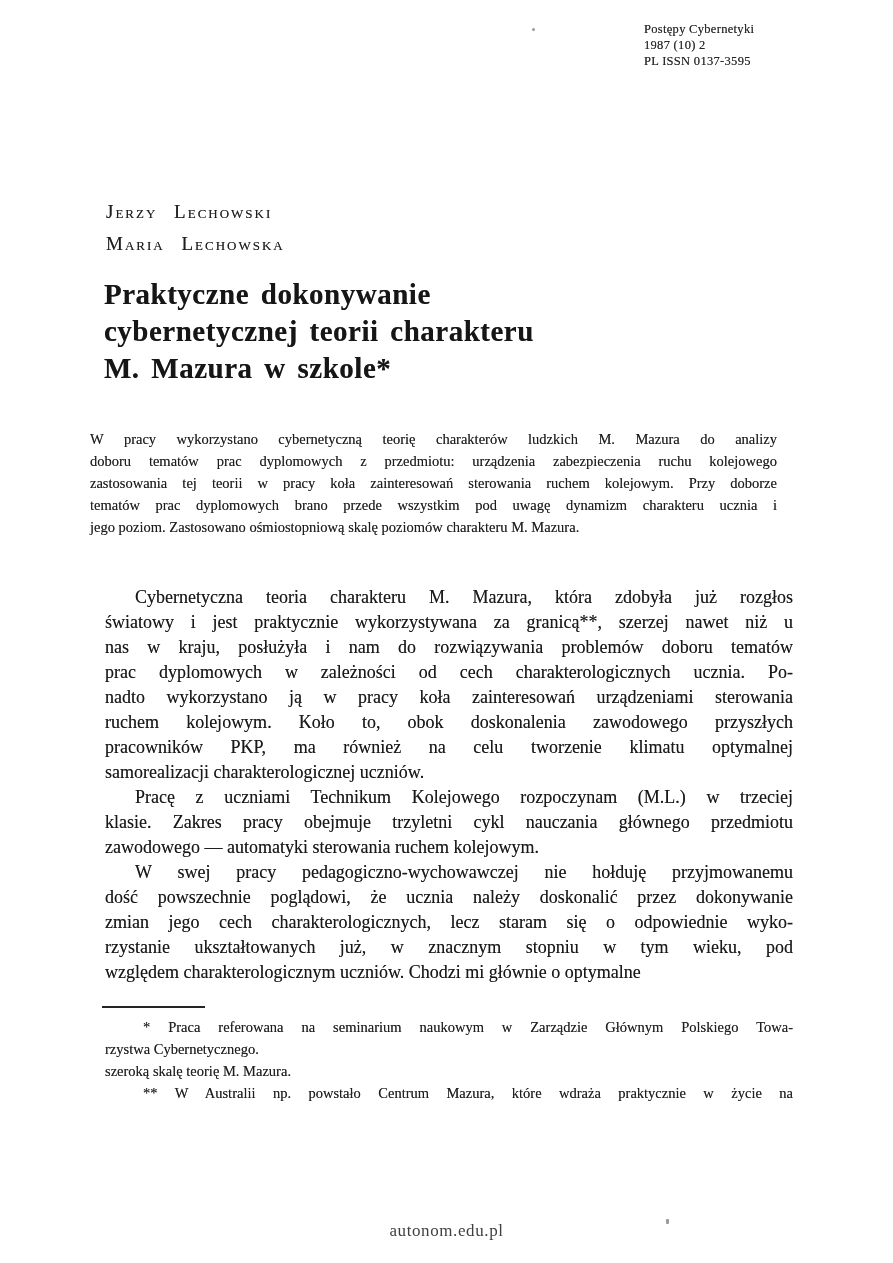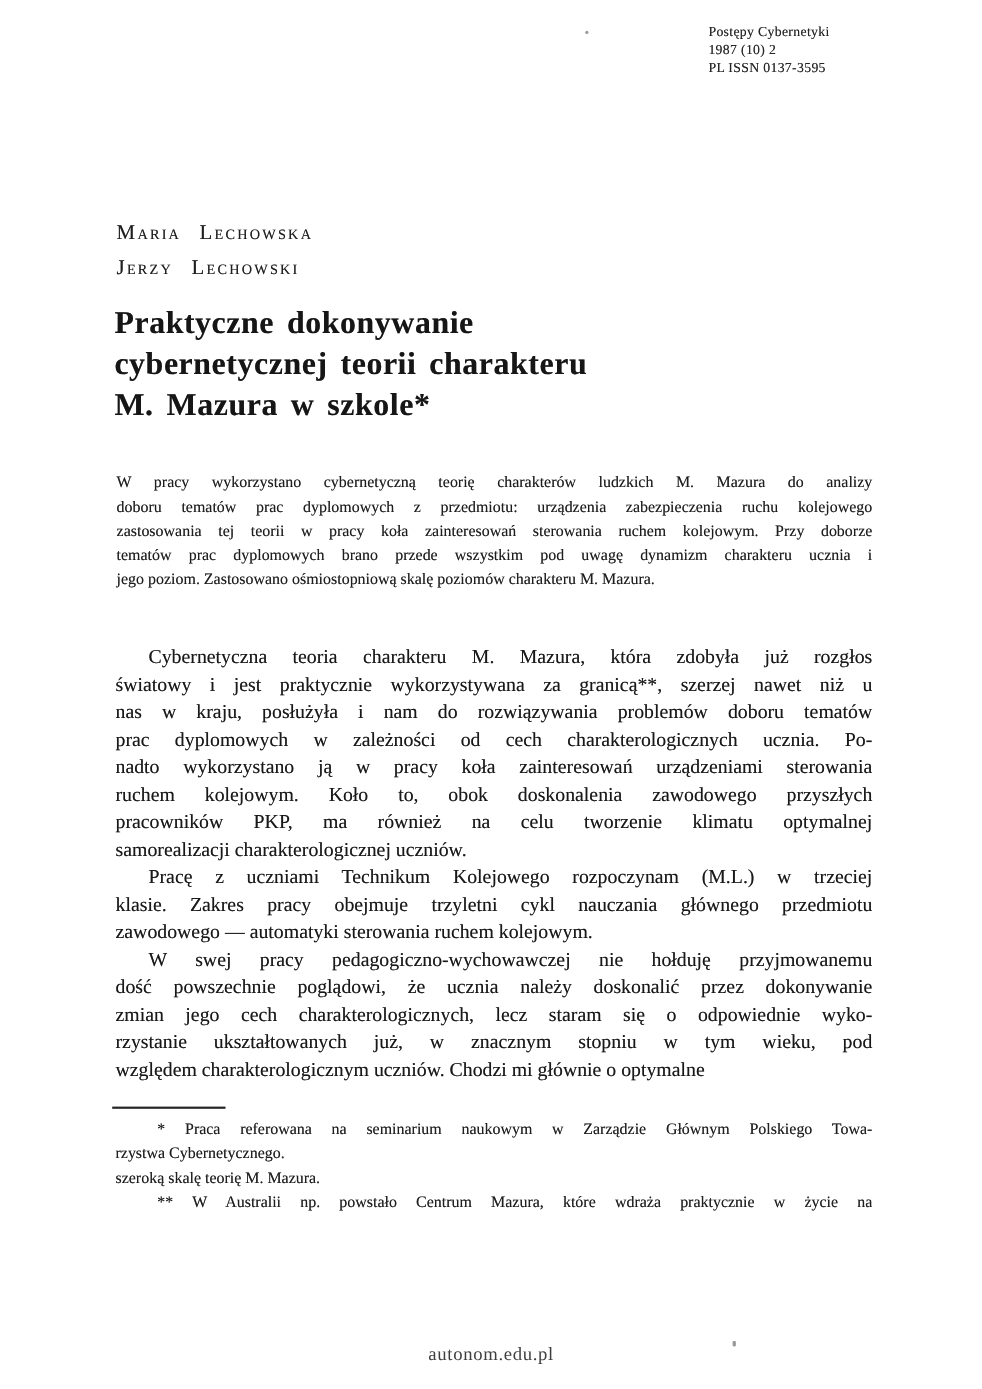--- a/index.html
+++ b/index.html
@@ -57,21 +57,21 @@
     line-height: 37px;
     letter-spacing: 0.5px;
     word-spacing: 4px;
     color: #161616;
   }
 
   
   .abstract {
     position: absolute;
     top: 428px;
-    left: 106px;
+    left: 90px;
     width: 687px;
     font-size: 14.5px;
     line-height: 22px;
     color: #1e1e1e;
   }
 
   
   .body-text {
     position: absolute;
     top: 585px;
@@ -139,22 +139,22 @@
 
 <div class="page">
 
   <div class="journal-ref">
     <div>Postępy Cybernetyki</div>
     <div>1987 (10) 2</div>
     <div>PL ISSN 0137-3595</div>
   </div>
 
   <div class="authors">
+    <div class="author">Jerzy Lechowski</div>
     <div class="author">Maria Lechowska</div>
-    <div class="author">Jerzy Lechowski</div>
   </div>
 
   <h1 class="title">
       <div class="line first">Praktyczne dokonywanie</div>
       <div class="line">cybernetycznej teorii charakteru</div>
       <div class="line last">M. Mazura w szkole*</div>
     </h1>
 
   <div class="abstract justify">
       <div class="line first">W pracy wykorzystano cybernetyczną teorię charakterów ludzkich M. Mazura do analizy</div>

